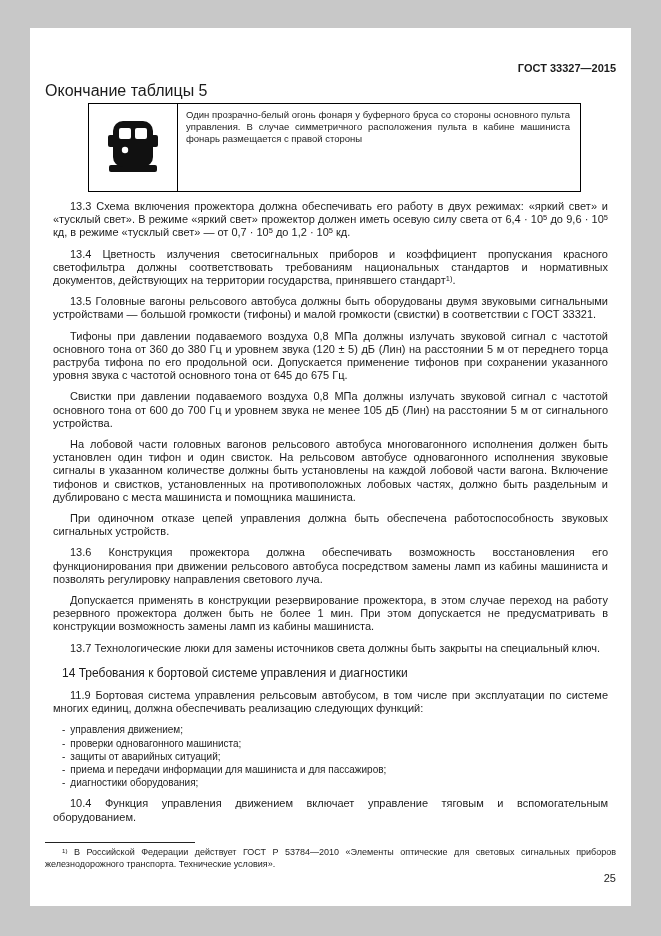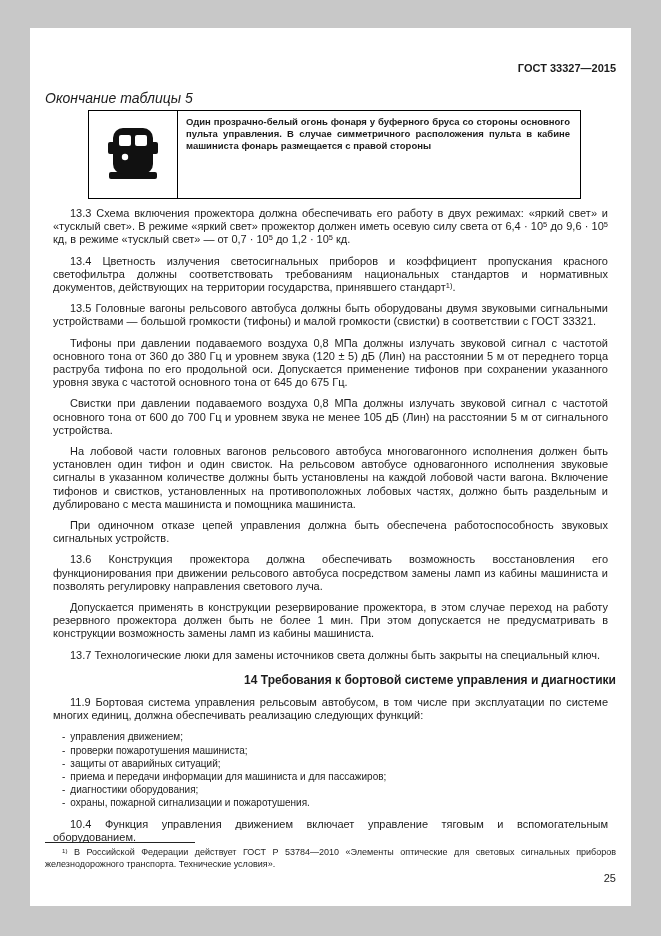--- a/index.html
+++ b/index.html
@@ -26,33 +26,31 @@
     background: #ffffff;
     padding: 34px 15px 0 15px;
   }
   .doc-header {
     text-align: right;
     font-weight: bold;
     font-size: 11px;
     line-height: 13px;
   }
   .table-caption {
-    font-style: italic;
-    font-size: 14px;
+    font-size: 16px;
     line-height: 12px;
-    margin-top: 17px;
+    margin-top: 10px;
   }
   .table5 {
     margin-top: 6px;
     margin-left: 43px;
     width: 493px;
     height: 89px;
     border: 1px solid #000;
     display: flex;
-    font-weight: bold;
   }
   .icon-cell {
     width: 89px;
     border-right: 1px solid #000;
     display: flex;
     align-items: center;
     justify-content: center;
   }
   .text-cell {
     flex: 1;
@@ -71,25 +69,24 @@
   }
   sup {
     font-size: 68%;
     line-height: 0;
     vertical-align: baseline;
     position: relative;
     top: -0.4em;
   }
   .sec-heading {
     font-size: 12px;
-    font-weight: bold;
+    font-weight: normal;
     line-height: 14px;
     margin: 11px 0 9px 0;
     text-indent: 17px;
-    text-align: right;
   }
   .fn-list { font-size: 10px; line-height: 13.2px; }
   .li { padding-left: 17px; }
   .dash { margin-right: 5px; }
   .footnote {
     position: absolute;
     left: 15px;
     right: 15px;
     top: 814px;
   }
@@ -149,25 +146,24 @@
       <p class="para"><span>13.6 Конструкция прожектора должна обеспечивать возможность восстановления его функционирования при движении рельсового автобуса посредством замены ламп из кабины машиниста и позволять регулировку направления светового луча.</span></p>
       <p class="para"><span>Допускается применять в конструкции резервирование прожектора, в этом случае переход на работу резервного прожектора должен быть не более 1 мин. При этом допускается не предусматривать в конструкции возможность замены ламп из кабины машиниста.</span></p>
       <p class="para"><span>13.7 Технологические люки для замены источников света должны быть закрыты на специальный ключ.</span></p>
 
       <h2 class="sec-heading">14 Требования к бортовой системе управления и диагностики</h2>
 
       <p class="para">11.9 Бортовая система управления рельсовым автобусом, в том числе при эксплуатации по системе многих единиц, должна обеспечивать реализацию следующих функций:</p>
 
       <div class="fn-list">
         <div class="li"><span class="dash">-</span><span>управления движением;</span></div>
-        <div class="li"><span class="dash">-</span><span>проверки пожаротушения машиниста;</span></div>
+        <div class="li"><span class="dash">-</span><span>проверки одновагонного машиниста;</span></div>
         <div class="li"><span class="dash">-</span><span>защиты от аварийных ситуаций;</span></div>
         <div class="li"><span class="dash">-</span><span>приема и передачи информации для машиниста и для пассажиров;</span></div>
         <div class="li"><span class="dash">-</span><span>диагностики оборудования;</span></div>
-        <div class="li"><span class="dash">-</span><span>охраны, пожарной сигнализации и пожаротушения.</span></div>
       </div>
 
       <p class="para">10.4 Функция управления движением включает управление тяговым и вспомогательным оборудованием.</p>
     </div>
 
     <div class="footnote">
       <div class="fn-rule"></div>
       <p class="fn-text"><sup>1)</sup><span> В Российской Федерации действует ГОСТ Р 53784—2010 «Элементы оптические для световых сигнальных приборов железнодорожного транспорта. Технические условия».</span></p>
     </div>
 

